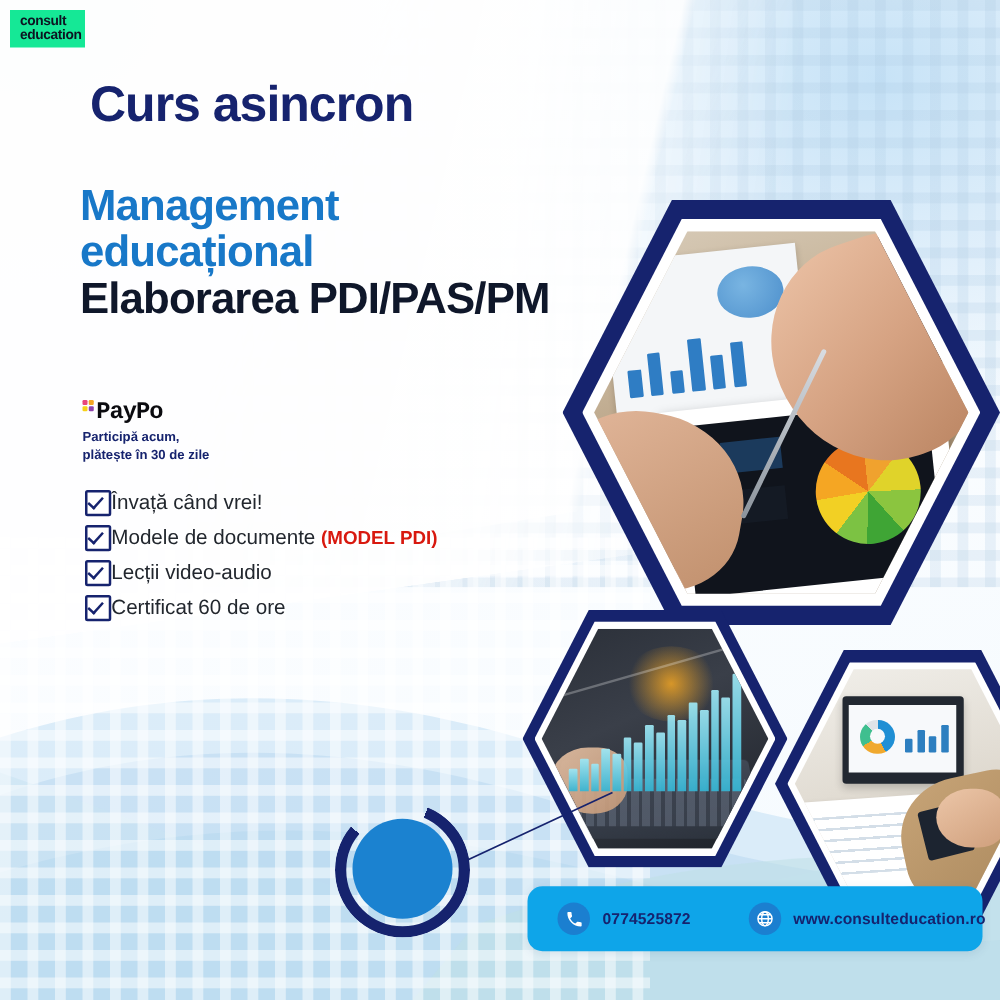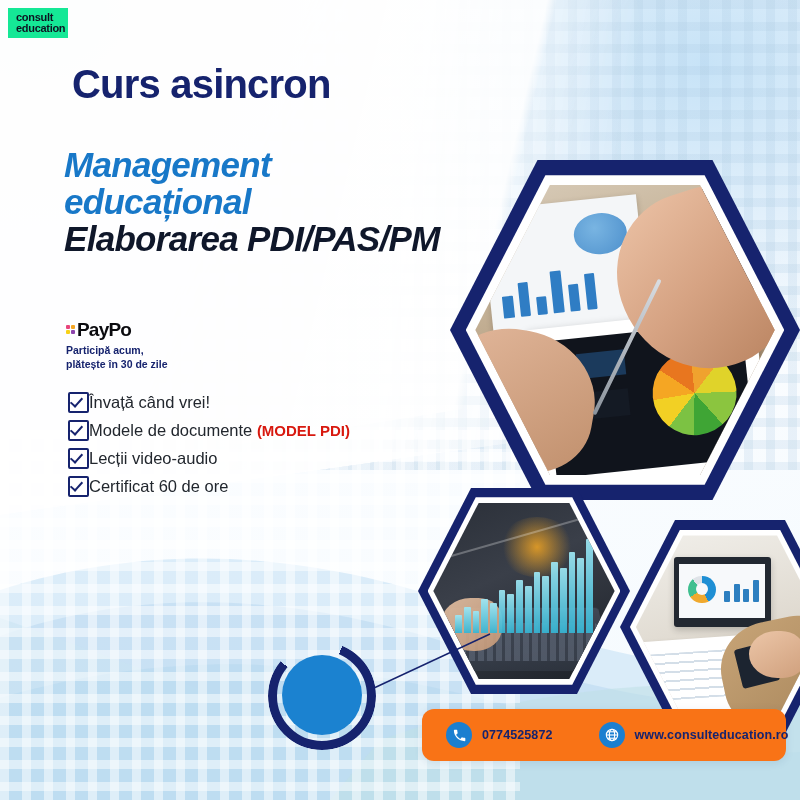--- a/index.html
+++ b/index.html
@@ -62,36 +62,35 @@
 
   
   .h1{
     position:absolute;top:62px;left:72px;z-index:12;
     color:#16236e;font-size:40px;font-weight:700;letter-spacing:-0.8px;
   }
   .h2{
     position:absolute;top:146px;left:64px;z-index:12;
     color:#1878c8;font-size:35px;font-weight:700;line-height:37px;
     letter-spacing:-0.7px;
-    font-style:italic;
   }
   .h2 .l3{color:#0f172a;}
 
   
   .pay{position:absolute;top:318px;left:66px;z-index:12;display:flex;gap:22px;}
   .pay-left{display:block;}
   .plata{color:#16236e;font-size:10px;font-weight:700;letter-spacing:.3px;margin-bottom:5px;}
   .pluxee-row{display:flex;align-items:flex-start;gap:6px;}
   .pluxee{
     background:#12ef7d;color:#0d1a4a;font-size:17px;font-weight:700;
     padding:2px 7px 3px;letter-spacing:-0.4px;line-height:18px;
   }
   .sau{color:#16236e;font-size:11px;font-weight:700;margin-top:1px;}
   .pay-right{padding-top:2px;}
-  .paypo{display:flex;align-items:center;gap:2px;margin-bottom:4px;}
+  .paypo{display:flex;align-items:flex-start;gap:2px;margin-bottom:4px;font-family:Liberation Mono, monospace;}
   .paypo-dots{display:grid;grid-template-columns:4px 4px;grid-template-rows:4px 4px;gap:1px;}
   .paypo-dots i{display:block;width:4px;height:4px;border-radius:1px;}
   .paypo-word{color:#0b0b0f;font-size:19px;font-weight:700;letter-spacing:-0.8px;line-height:19px;}
   .paypo-sub{color:#16236e;font-size:10.5px;font-weight:700;line-height:14px;}
 
   
   .checks{position:absolute;top:388px;left:68px;z-index:12;}
   .chk-row{display:flex;align-items:center;gap:0;height:28px;}
   .chk-box{
     width:17px;height:17px;border:2.2px solid #16236e;border-radius:2px;
@@ -195,21 +194,21 @@
   .circ-fill{position:absolute;left:14px;top:13px;width:80px;height:80px;border-radius:50%;background:#1b82d0;}
   .circ-ring{position:absolute;inset:0;border-radius:50%;
      border:9px solid #16236e;
      -webkit-mask-image:conic-gradient(from 22deg, #000 0 80%, transparent 80% 100%);
      mask-image:conic-gradient(from 22deg, #000 0 80%, transparent 80% 100%);}
   .leader{position:absolute;left:372px;top:632px;width:120px;height:60px;z-index:9;}
 
   
   .pill{
     position:absolute;left:422px;top:709px;width:364px;height:52px;z-index:14;
-    background:#f97316;border-radius:12px;display:flex;align-items:center;
+    background:#0ea5e9;border-radius:12px;display:flex;align-items:center;
     box-shadow:0 2px 8px rgba(20,60,110,.10);
   }
   .pill-item{display:flex;align-items:center;gap:10px;}
   .pill-item.phone{margin-left:24px;}
   .pill-item.web{margin-left:46px;}
   .ic{width:26px;height:26px;border-radius:50%;background:#1b7fd0;display:flex;align-items:center;justify-content:center;flex:none;}
   .ic svg{display:block;}
   .pill-txt{color:#16236e;font-size:12.5px;font-weight:700;letter-spacing:.1px;white-space:nowrap;}
 </style>
 </head>

